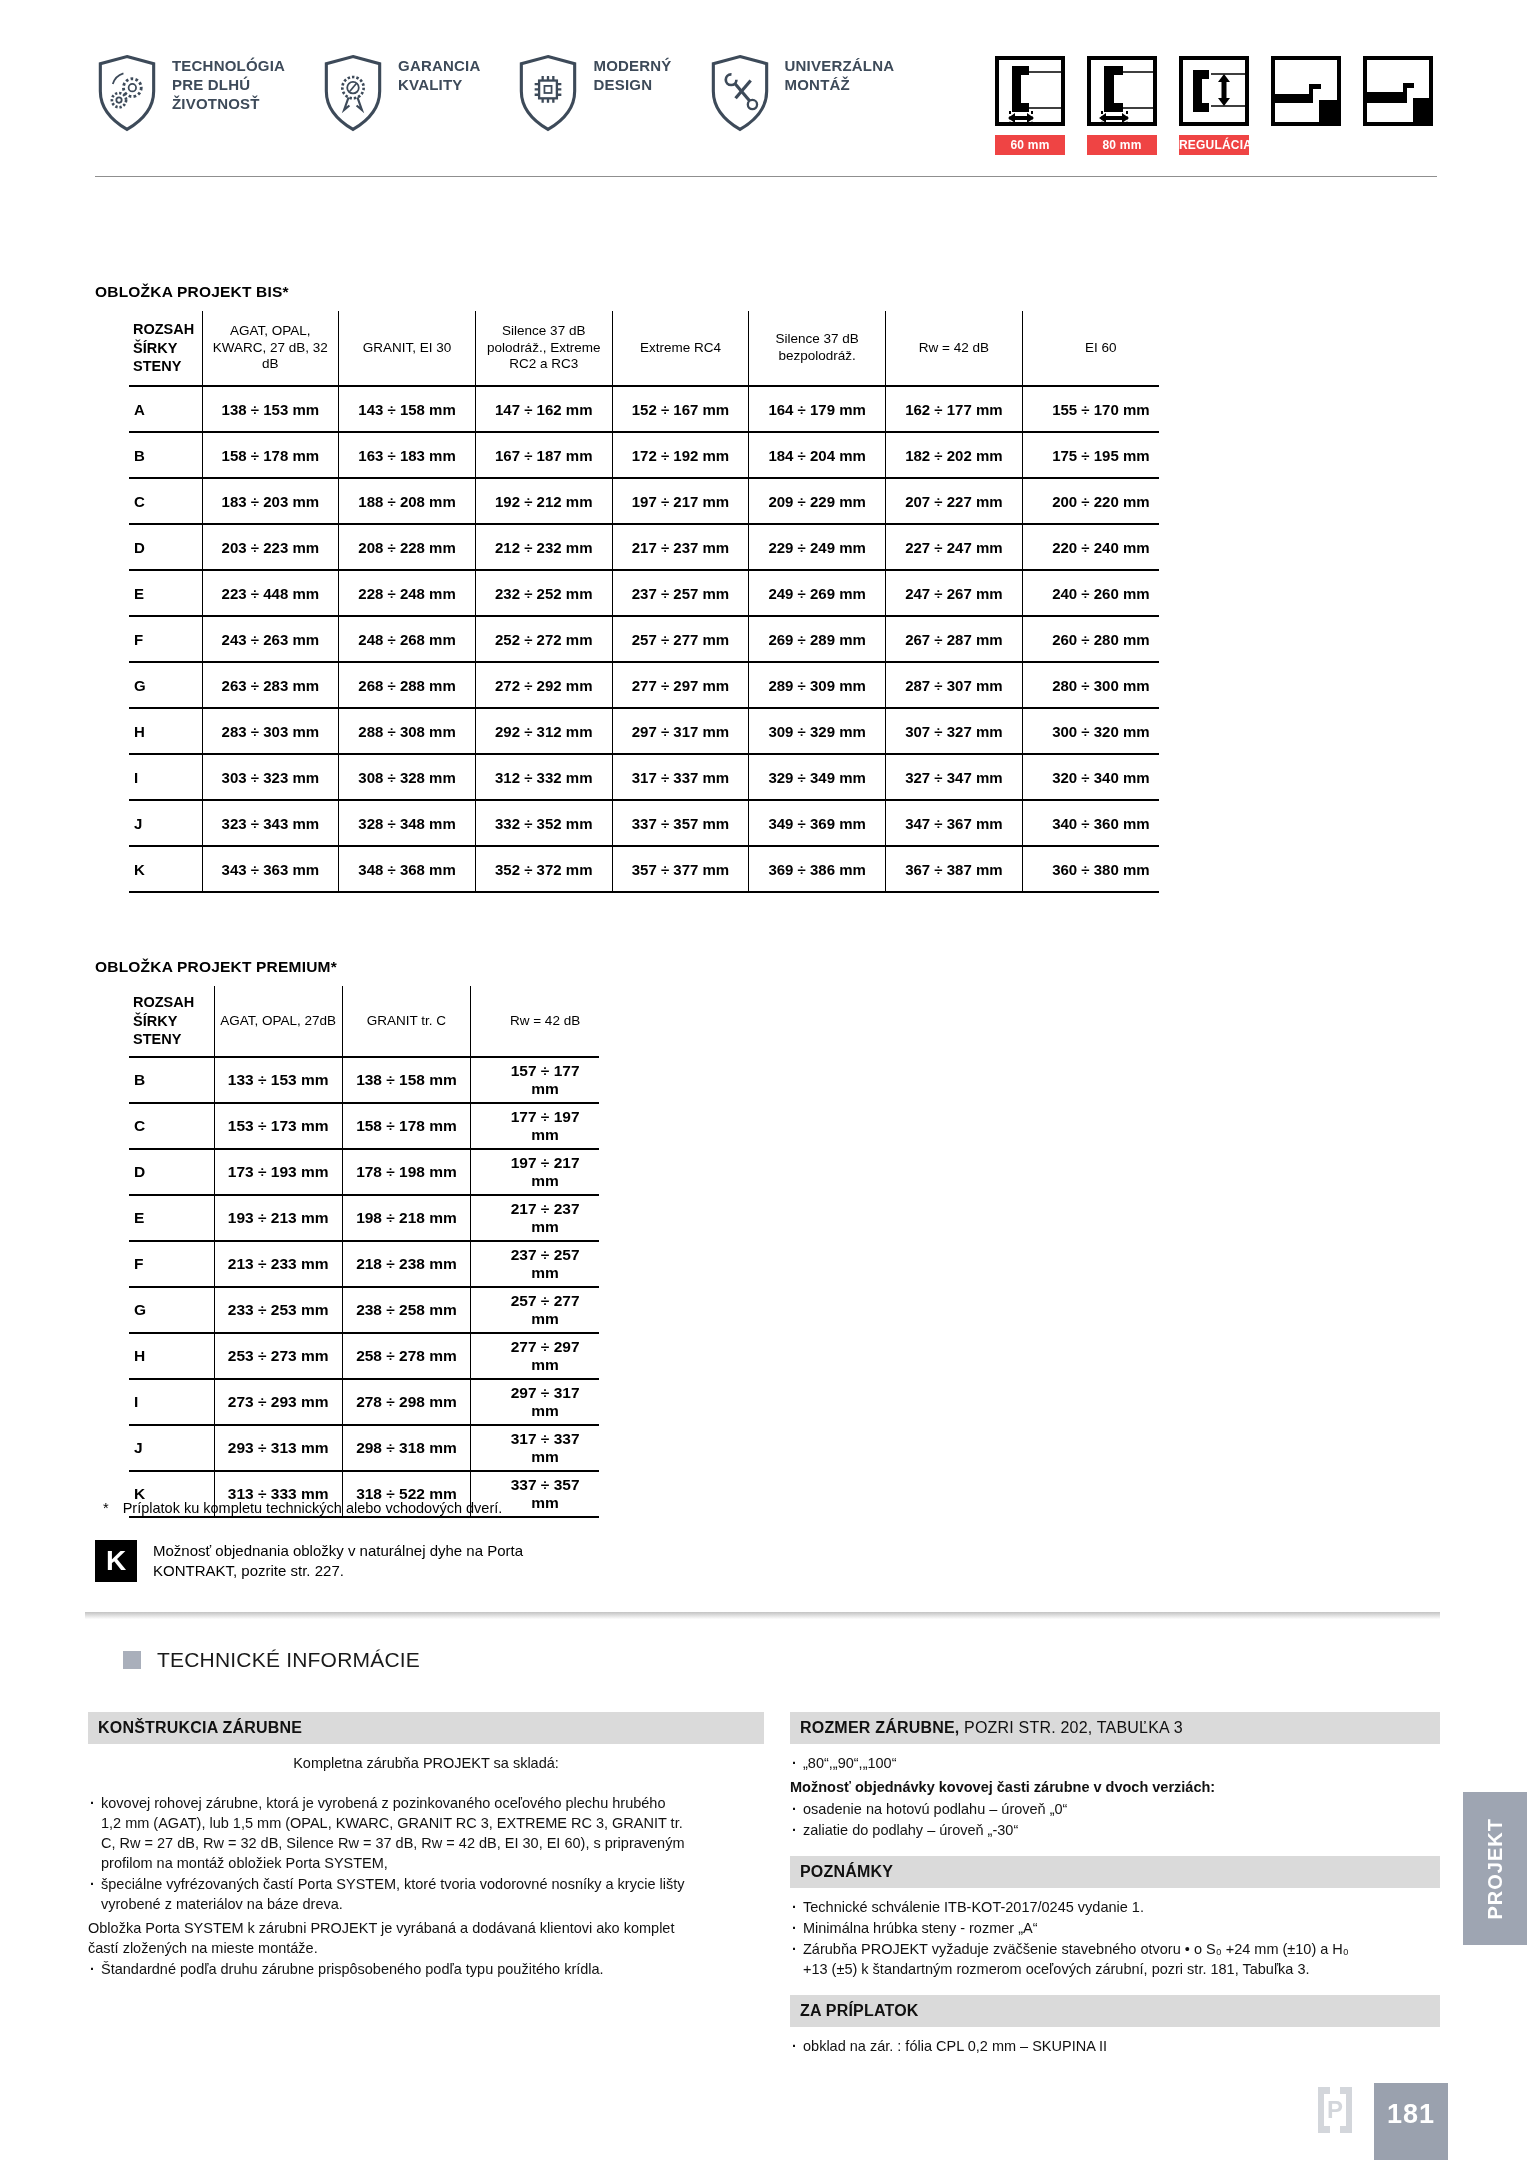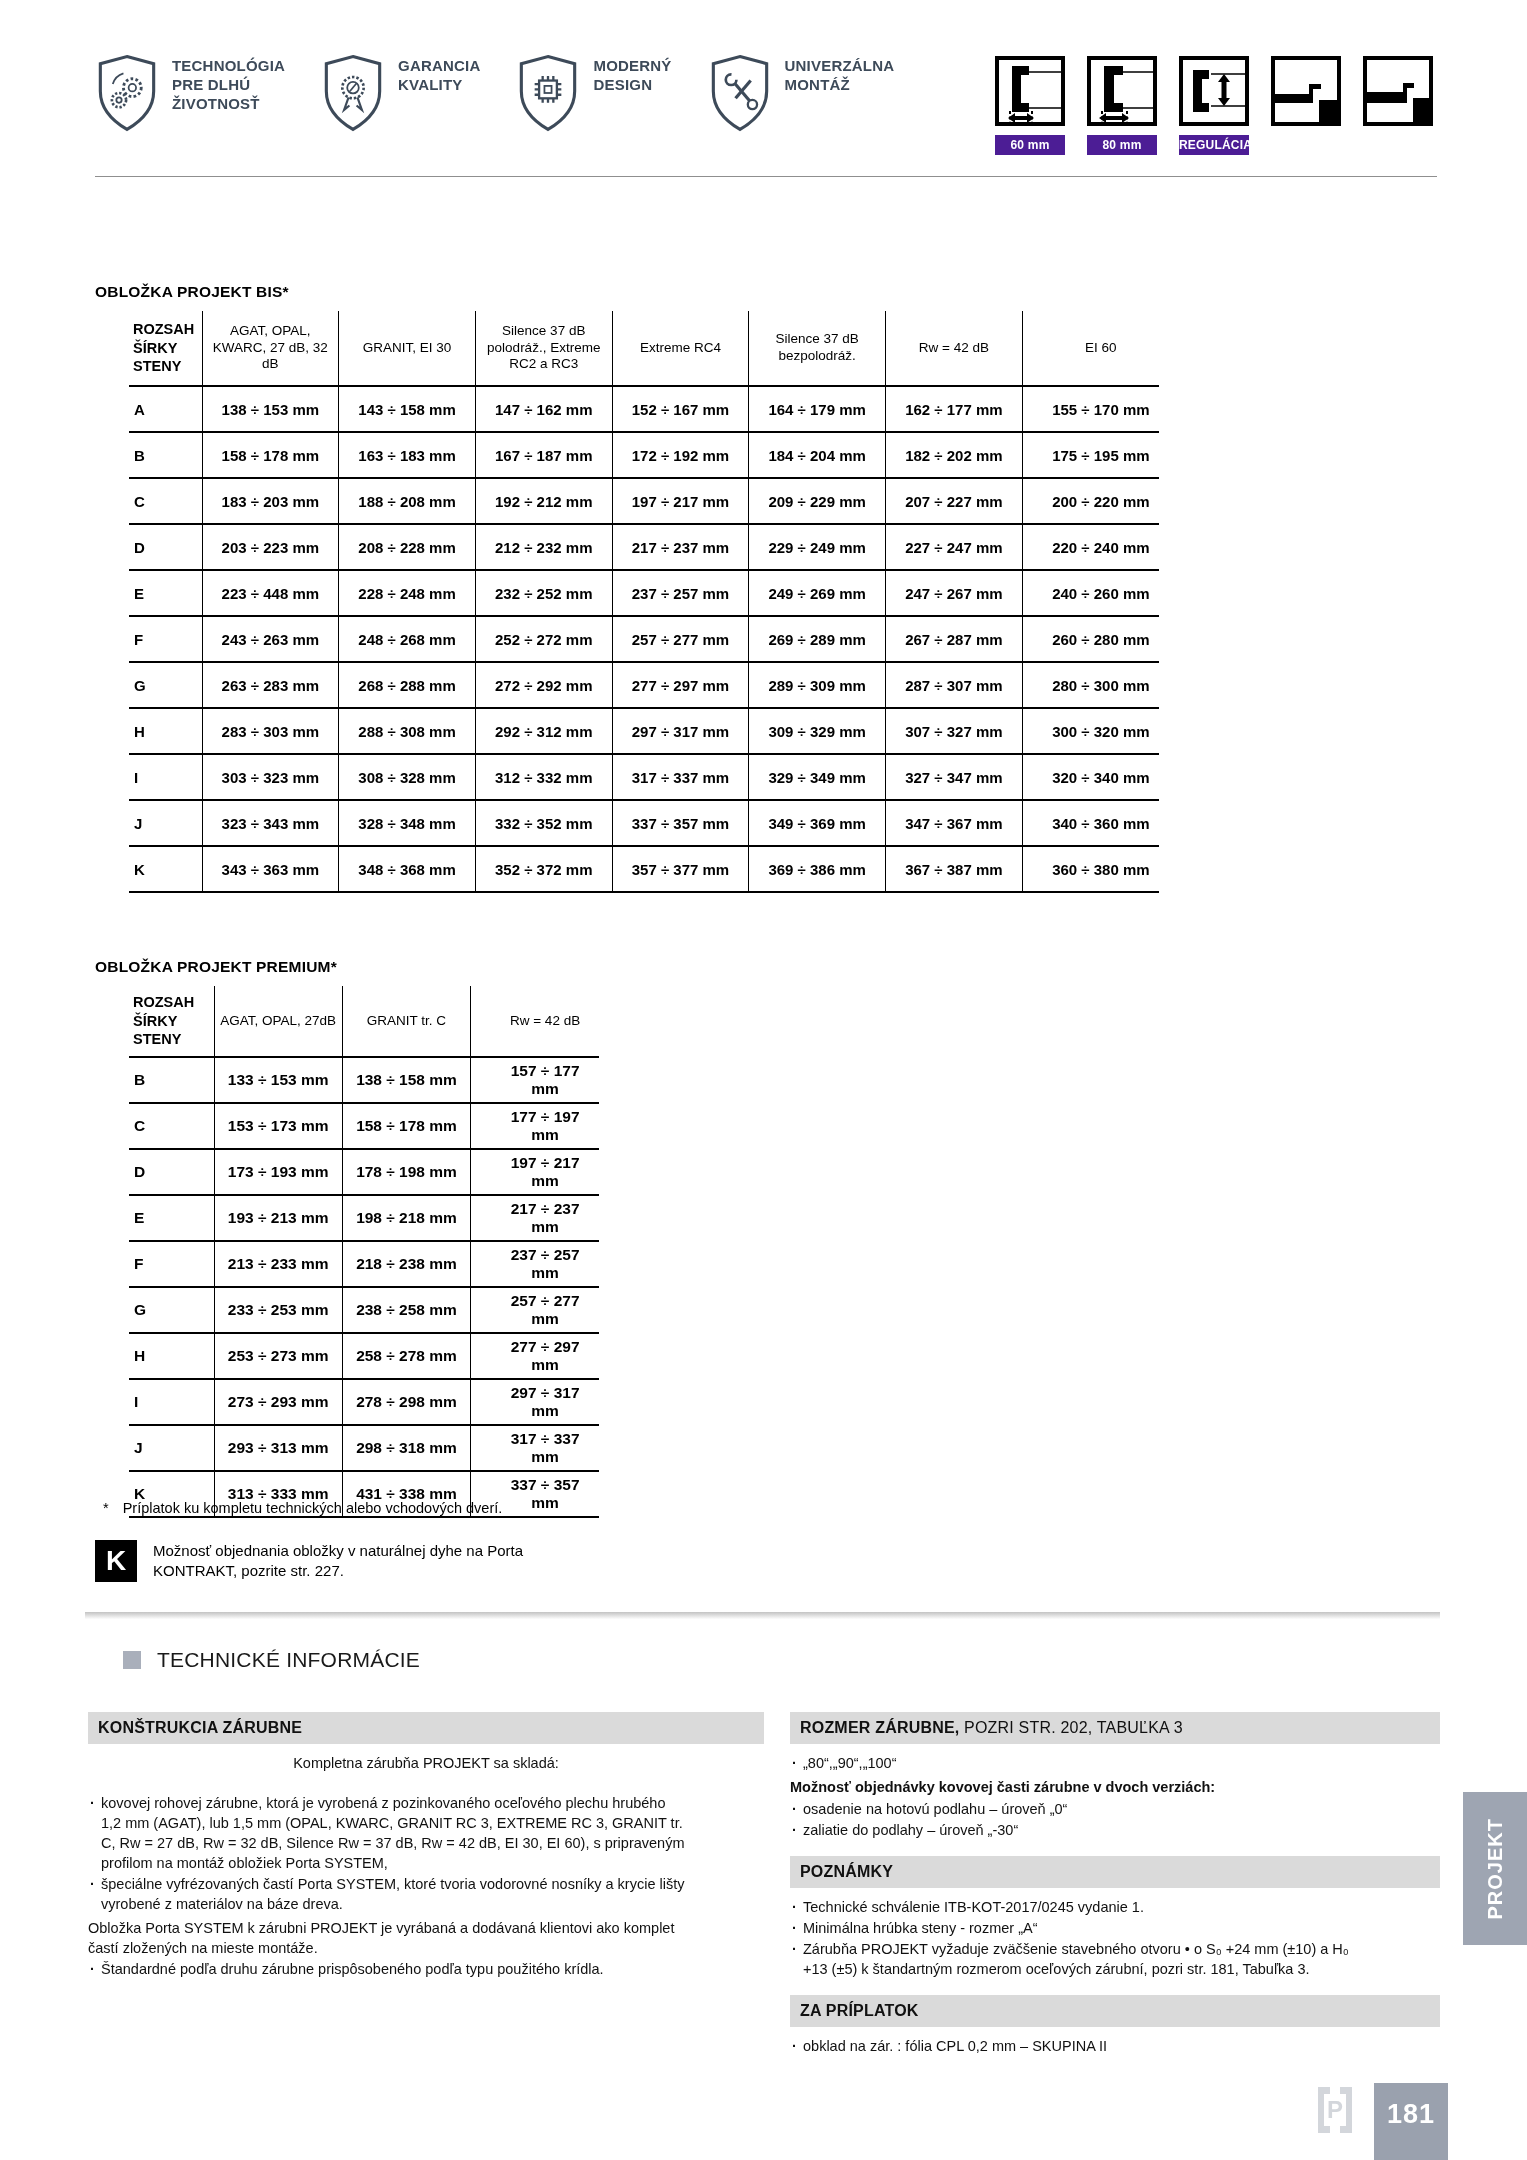--- a/index.html
+++ b/index.html
@@ -9,21 +9,21 @@
   
   .badges{position:absolute;left:95px;top:52px;display:flex;gap:36px;}
   .badge{display:flex;gap:13px;align-items:flex-start;}
   .badge svg{flex:0 0 auto;}
   .badge-label{font-weight:bold;font-size:15px;line-height:1.28;color:#3d4a59;
                white-space:pre-line;letter-spacing:.2px;padding-top:4px;}
 
   
   .mount-icons{position:absolute;left:995px;top:56px;display:flex;gap:22px;}
   .mount{width:70px;display:flex;flex-direction:column;align-items:center;}
-  .mount-label{margin-top:5px;background:#4c1d95;color:#fff;font-size:12px;font-weight:bold;
+  .mount-label{margin-top:5px;background:#ef4444;color:#fff;font-size:12px;font-weight:bold;
                width:70px;text-align:center;padding:3px 0;letter-spacing:.2px;}
 
   .top-rule{position:absolute;left:95px;top:176px;width:1342px;height:1px;background:#8f8f8f;}
 
   
   .tbl-section{position:absolute;}
   .tbl-title{font-weight:bold;font-size:15.5px;letter-spacing:.2px;margin-bottom:10px;}
   table{border-collapse:collapse;table-layout:fixed;margin-left:34px;}
   th,td{border-right:1.5px solid #000;font-size:13.5px;padding:2px 4px;}
   th:last-child,td:last-child{border-right:none;padding-left:24px;}
@@ -407,21 +407,21 @@
           </tr>
           <tr>
             <td class="row-label">J</td>
             <td>293 ÷ 313 mm</td>
             <td>298 ÷ 318 mm</td>
             <td>317 ÷ 337 mm</td>
           </tr>
           <tr>
             <td class="row-label">K</td>
             <td>313 ÷ 333 mm</td>
-            <td>431 ÷ 338 mm</td>
+            <td>318 ÷ 522 mm</td>
             <td>337 ÷ 357 mm</td>
           </tr>
         </tbody>
     </table>
   </div>
 
   <div class="footnote">
     <span>*</span>
     <span>Príplatok ku kompletu technických alebo vchodových dverí.</span>
   </div>

